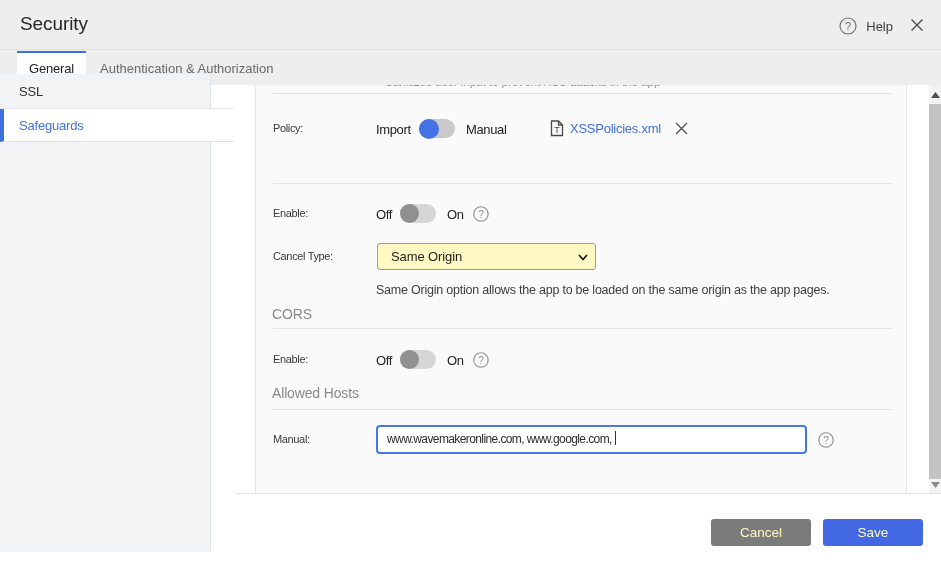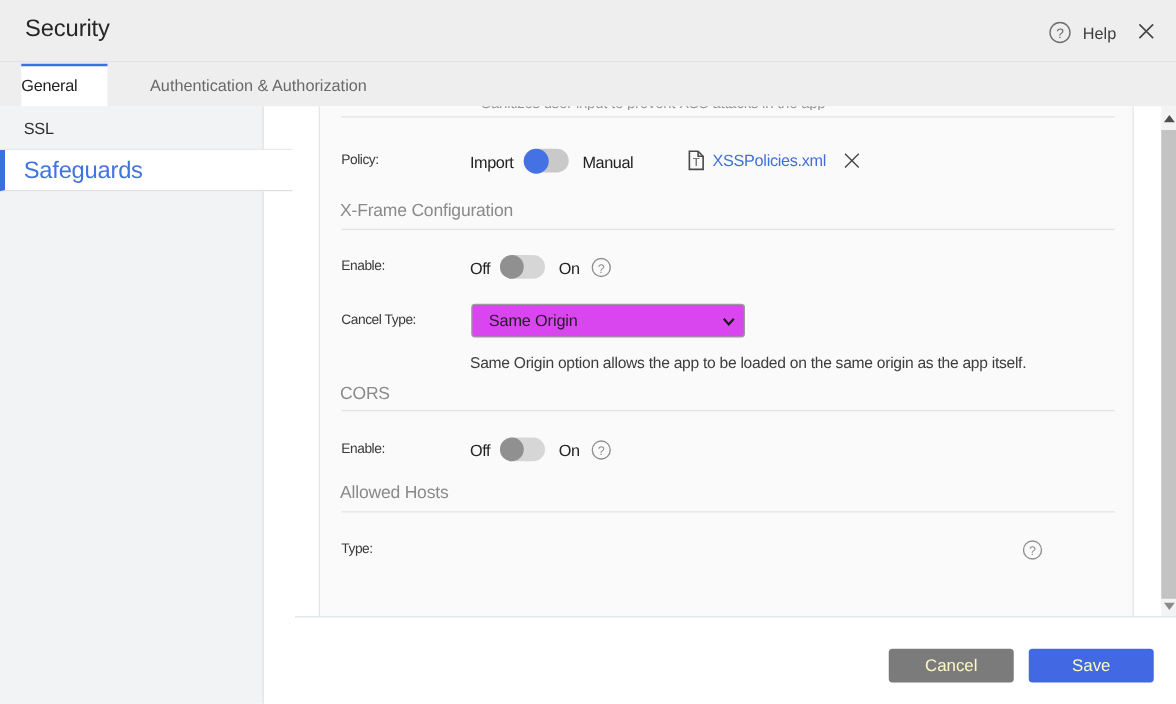--- a/index.html
+++ b/index.html
@@ -11,51 +11,51 @@
   #header { position:absolute; left:0; top:0; width:941px; height:50px;
     background:#eeeeee; border-bottom:1px solid #e0e0e0; }
   #title { position:absolute; left:20px; top:13px; font-size:19px; color:#262626; letter-spacing:-0.1px; }
   #helpwrap { position:absolute; right:48px; top:17px; height:18px; display:flex; align-items:center; }
   #helptext { font-size:13px; color:#3d3d3d; margin-left:9px; }
   #closex { position:absolute; right:17px; top:18px; }
 
   
   #tabbar { position:absolute; left:0; top:50px; width:941px; height:35px; background:#eeeeee; }
   #tab1 { position:absolute; left:17px; top:1px; width:69px; height:34px; background:#ffffff;
-    border-top:2px solid #3e6fe1; text-align:left; font-size:13px; color:#212121; line-height:31px; letter-spacing:-0.2px; }
-  #tab2 { position:absolute; left:100px; top:3px; font-size:13px; color:#696969; line-height:31px;margin-left:20px; }
+    border-top:2px solid #3e6fe1; text-align:center; font-size:13px; color:#212121; line-height:31px; letter-spacing:-0.2px; }
+  #tab2 { position:absolute; left:100px; top:3px; font-size:13px; color:#696969; line-height:31px; }
 
   
-  #side { position:absolute; left:0; top:85px; width:211px; height:478px;
+  #side { position:absolute; left:0; top:74px; width:211px; height:478px;
     background:#f1f3f4; border-right:1px solid #e0e3e6; }
   #ssl { position:absolute; left:0; top:0; width:234px; height:35px;
     border-bottom:1px solid #e6e8ea; font-size:13px; color:#2f2f2f; line-height:35px; padding-left:19px; letter-spacing:-0.2px; }
   #safeguards { position:absolute; left:0; top:35px; width:234px; height:33px; background:#ffffff;
     border-left:4px solid #3e6fe1; border-bottom:1px solid #e0e0e0;
-    font-size:19px; color:#4273e0; line-height:34px; padding-left:15px; letter-spacing:-0.2px; }
+    font-size:13px; color:#4273e0; line-height:34px; padding-left:15px; letter-spacing:-0.2px; }
 
   
   #content { position:absolute; left:255px; top:85px; width:652px; height:408px;
     background:#fafafa; border-left:1px solid #e6e6e6; border-right:1px solid #e6e6e6; }
   .hr { position:absolute; left:17px; width:619px; height:1px; background:#e3e3e3; }
   .sechead { position:absolute; left:16px; font-size:14px; color:#8a8a8a; letter-spacing:-0.15px; }
   .label { position:absolute; left:17px; font-size:11px; color:#3a3a3a; letter-spacing:-0.35px; }
   .tlabel { font-size:13px; color:#232323; letter-spacing:-0.35px; }
 
   
   .toggle { position:absolute; width:36px; height:19px; border-radius:10px; }
   .toggle .knob { position:absolute; left:0; top:0; width:19px; height:19px; border-radius:50%; }
   .t-on  { background:#c9c9c9; } .t-on .knob { background:#4472e4; width:20px; height:20px; top:-0.5px;}
   .t-off { background:#d6d6d6; } .t-off .knob { background:#909090; }
 
   .qicon { position:absolute; width:16px; height:16px; }
 
   
   #select { position:absolute; left:121px; top:158px; width:219px; height:27px;
-    background:#d946ef; border:1px solid #9b9b9b; border-radius:3px;
+    background:#fef9c3; border:1px solid #9b9b9b; border-radius:3px;
     font-size:13px; color:#1f1f1f; line-height:25px; padding-left:13px; letter-spacing:-0.1px; }
   #selarrow { position:absolute; right:7px; top:10px; }
 
   
   #hostinput { position:absolute; left:120px; top:340px; width:431px; height:29px;
     background:#ffffff; border:2px solid #4977e4; border-radius:4px;
     font-size:12px; color:#2d2d2d; line-height:25px; padding-left:9px; white-space:nowrap; letter-spacing:-0.6px; }
   .caret { display:inline-block; width:1px; height:14px; background:#333; vertical-align:-2px; margin-left:3px;}
 
   
@@ -112,60 +112,60 @@
   <svg class="abs" style="left:294px; top:35px;" width="14" height="17" viewBox="0 0 14 17">
     <path d="M1.5 1 h7 l4 4 v10.5 h-11 z" fill="none" stroke="#4a4a4a" stroke-width="1.3"></path>
     <path d="M8.5 1 v4 h4" fill="none" stroke="#4a4a4a" stroke-width="1.3"></path>
     <text x="7" y="13" font-size="9" fill="#4a4a4a" text-anchor="middle" font-family="Liberation Sans">T</text>
   </svg>
   <div class="abs" style="left:314px; top:36px; font-size:13px; color:#3f6fdb; letter-spacing:-0.25px;">XSSPolicies.xml</div>
   <svg class="abs" style="left:419px; top:37px;" width="13" height="13" viewBox="0 0 13 13">
     <path d="M1 1 L12 12 M12 1 L1 12" stroke="#4a4a4a" stroke-width="1.2" fill="none"></path>
   </svg>
 
-  <div class="sechead" style="top:75px;">X-Frame Configuration</div>
   <div class="hr" style="top:98px;"></div>
 
   <div class="label" style="top:122px;">Enable:</div>
   <div class="tlabel abs" style="left:120px; top:122px;">Off</div>
   <div class="toggle t-off" style="left:144px; top:119px;">
       <div class="knob"></div>
     </div>
   <div class="tlabel abs" style="left:191px; top:122px;">On</div>
   <svg class="qicon" style="left:217px; top:121px;" viewBox="0 0 16 16">
     <circle cx="8" cy="8" r="7.2" fill="none" stroke="#8e8e8e" stroke-width="1.1"></circle>
     <text x="8" y="12" font-size="10" fill="#8e8e8e" text-anchor="middle" font-family="Liberation Sans">?</text>
   </svg>
 
   <div class="label" style="top:165px;">Cancel Type:</div>
   <div id="select">Same Origin
     <svg id="selarrow" width="10" height="7" viewBox="0 0 10 7">
       <path d="M1 1 L5 5.5 L9 1" stroke="#1a1a1a" stroke-width="1.8" fill="none"></path>
     </svg>
   </div>
-  <div class="abs" style="left:120px; top:198px; font-size:12.5px; color:#3d3d3d; letter-spacing:-0.22px;">Same Origin option allows the app to be loaded on the same origin as the app itself.</div>
+  <div class="abs" style="left:120px; top:198px; font-size:12.5px; color:#3d3d3d; letter-spacing:-0.22px;">Same Origin option allows the app to be loaded on the same origin as the app pages.</div>
 
   <div class="sechead" style="top:221px;">CORS</div>
   <div class="hr" style="top:243px;"></div>
 
   <div class="label" style="top:268px;">Enable:</div>
   <div class="tlabel abs" style="left:120px; top:268px;">Off</div>
   <div class="toggle t-off" style="left:144px; top:265px;">
       <div class="knob"></div>
     </div>
   <div class="tlabel abs" style="left:191px; top:268px;">On</div>
   <svg class="qicon" style="left:217px; top:267px;" viewBox="0 0 16 16">
     <circle cx="8" cy="8" r="7.2" fill="none" stroke="#8e8e8e" stroke-width="1.1"></circle>
     <text x="8" y="12" font-size="10" fill="#8e8e8e" text-anchor="middle" font-family="Liberation Sans">?</text>
   </svg>
 
   <div class="sechead" style="top:300px;">Allowed Hosts</div>
   <div class="hr" style="top:324px;"></div>
 
-  <div class="label" style="top:348px;">Type:</div>
+  <div class="label" style="top:348px;">Manual:</div>
+  <div id="hostinput">www.wavemakeronline.com, www.google.com,<span class="caret"></span></div>
   <svg class="qicon" style="left:562px; top:347px;" viewBox="0 0 16 16">
     <circle cx="8" cy="8" r="7.2" fill="none" stroke="#8e8e8e" stroke-width="1.1"></circle>
     <text x="8" y="12" font-size="10" fill="#8e8e8e" text-anchor="middle" font-family="Liberation Sans">?</text>
   </svg>
 </div>
 
 <div id="sbar">
   <svg class="abs" style="left:2px; top:7px;" width="9" height="6" viewBox="0 0 9 6">
     <path d="M4.5 0 L9 6 L0 6 z" fill="#4f4f4f"></path>
   </svg>

